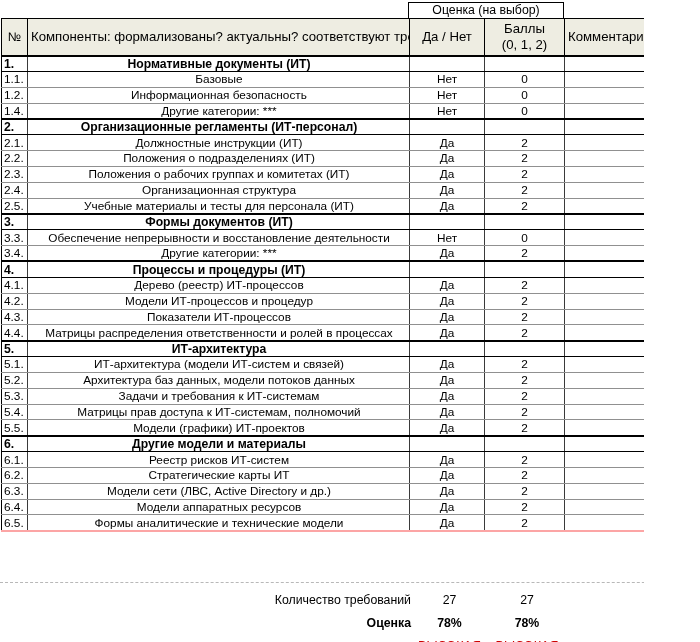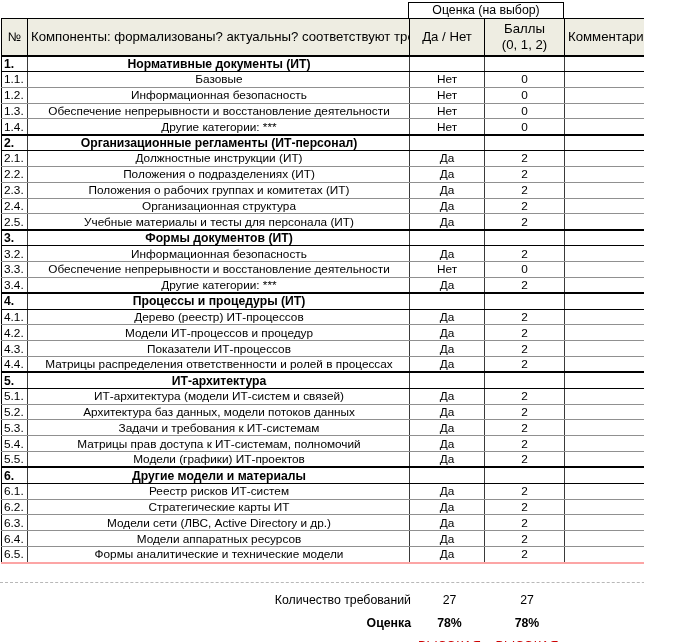--- a/index.html
+++ b/index.html
@@ -104,27 +104,20 @@
           <td class="c-comm"></td>
         </tr>
         <tr>
           <td class="c-num">1.2.</td>
           <td class="c-label">Информационная безопасность</td>
           <td class="c-yn">Нет</td>
           <td class="c-score">0</td>
           <td class="c-comm"></td>
         </tr>
         <tr>
-          <td class="c-num">1.3.</td>
-          <td class="c-label">Обеспечение непрерывности и восстановление деятельности</td>
-          <td class="c-yn">Нет</td>
-          <td class="c-score">0</td>
-          <td class="c-comm"></td>
-        </tr>
-        <tr>
           <td class="c-num">1.4.</td>
           <td class="c-label">Другие категории: ***</td>
           <td class="c-yn">Нет</td>
           <td class="c-score">0</td>
           <td class="c-comm"></td>
         </tr>
         <tr class="section-row">
           <td class="c-num">2.</td>
           <td class="c-label">Организационные регламенты (ИТ-персонал)</td>
           <td class="c-yn"></td>
@@ -164,27 +157,20 @@
           <td class="c-label">Учебные материалы и тесты для персонала (ИТ)</td>
           <td class="c-yn">Да</td>
           <td class="c-score">2</td>
           <td class="c-comm"></td>
         </tr>
         <tr class="section-row">
           <td class="c-num">3.</td>
           <td class="c-label">Формы документов (ИТ)</td>
           <td class="c-yn"></td>
           <td class="c-score"></td>
-          <td class="c-comm"></td>
-        </tr>
-        <tr>
-          <td class="c-num">3.2.</td>
-          <td class="c-label">Информационная безопасность</td>
-          <td class="c-yn">Да</td>
-          <td class="c-score">2</td>
           <td class="c-comm"></td>
         </tr>
         <tr>
           <td class="c-num">3.3.</td>
           <td class="c-label">Обеспечение непрерывности и восстановление деятельности</td>
           <td class="c-yn">Нет</td>
           <td class="c-score">0</td>
           <td class="c-comm"></td>
         </tr>
         <tr>

